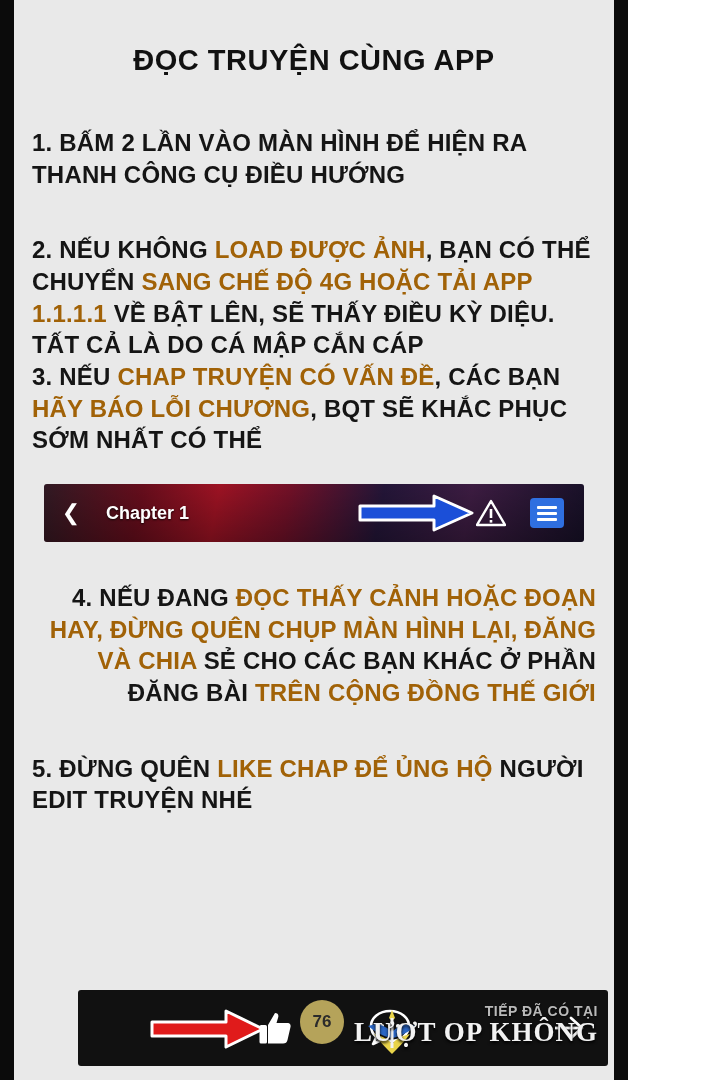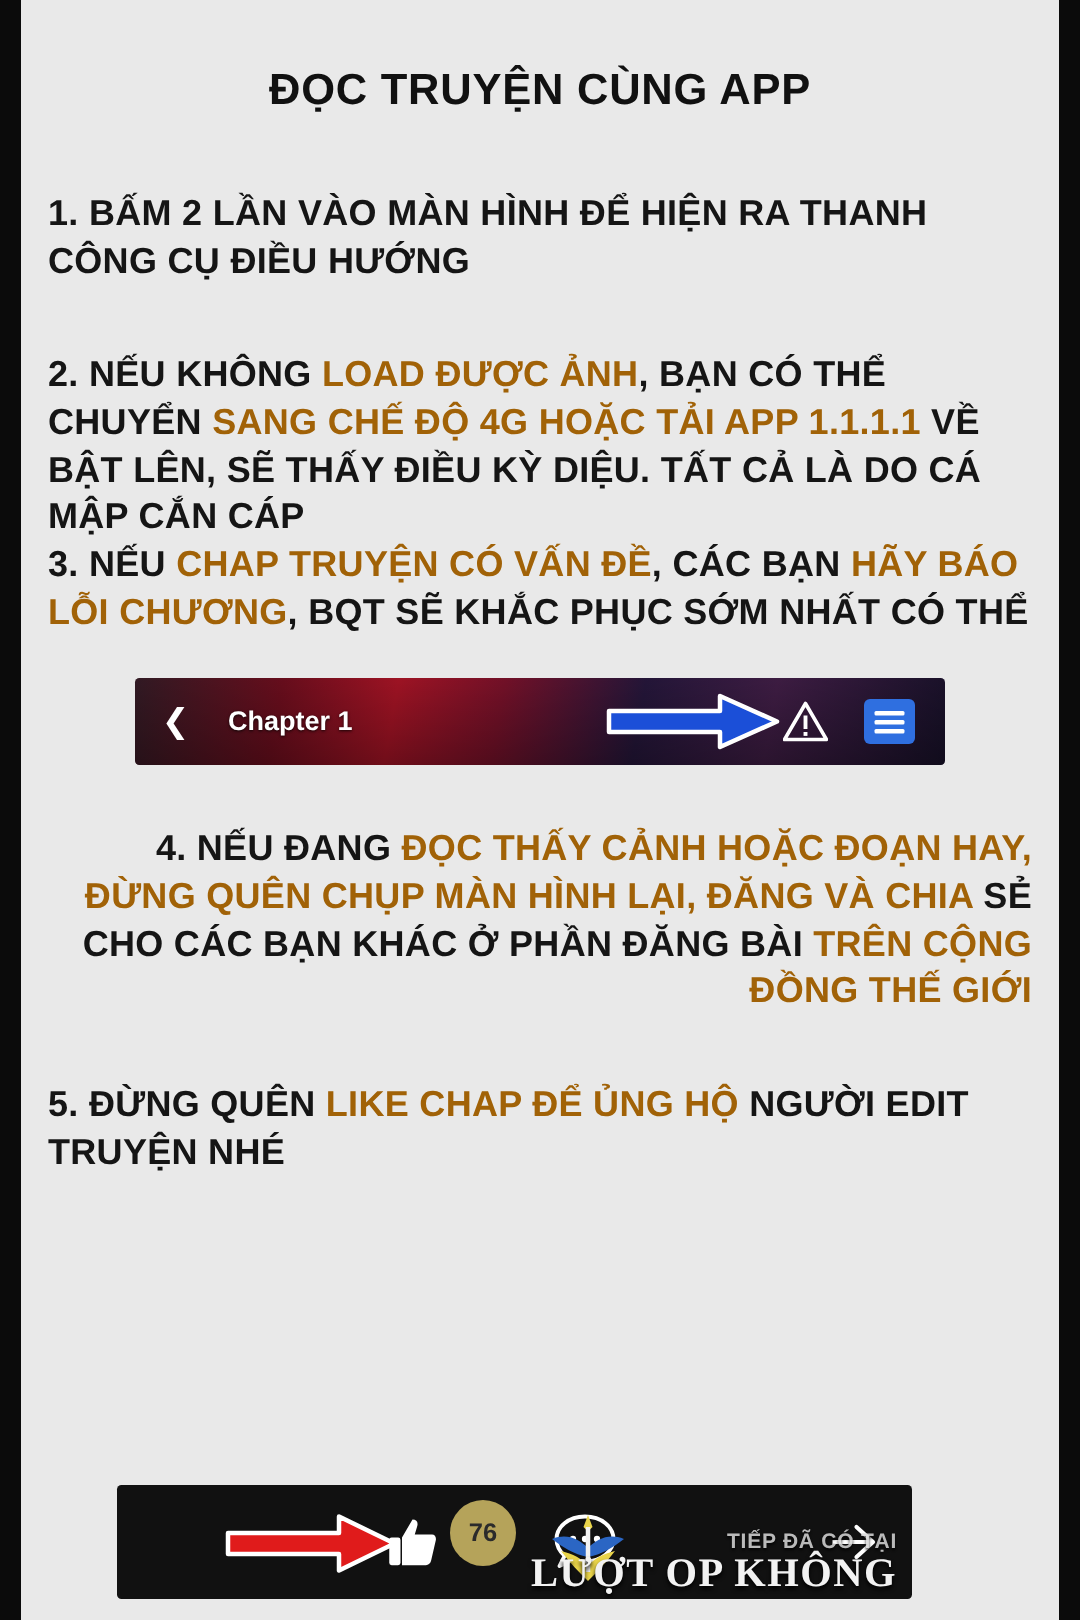--- a/index.html
+++ b/index.html
@@ -8,21 +8,21 @@
     background: #ffffff;
   }
   body {
     width: 720px;
     height: 1080px;
     overflow: hidden;
     font-family: "Liberation Sans", sans-serif;
   }
   .page {
     position: relative;
-    width: 720px;
+    width: 628px;
     height: 1080px;
     background: #e9e9e9;
     box-sizing: border-box;
     text-decoration: underline;
   }
   .edge-left, .edge-right {
     position: absolute;
     top: 0;
     width: 14px;
     height: 1080px;
@@ -178,21 +178,21 @@
   .red-arrow {
     position: absolute;
     left: 72px;
     top: 18px;
     width: 116px;
     height: 42px;
   }
   .watermark {
     position: absolute;
     right: 10px;
-    bottom: 2px;
+    bottom: 18px;
     text-align: right;
     pointer-events: none;
   }
   .wm-top {
     color: #d8d8d8;
     font-size: 14px;
     font-weight: bold;
     letter-spacing: .5px;
     opacity: .85;
     text-shadow: 0 1px 2px #000;

